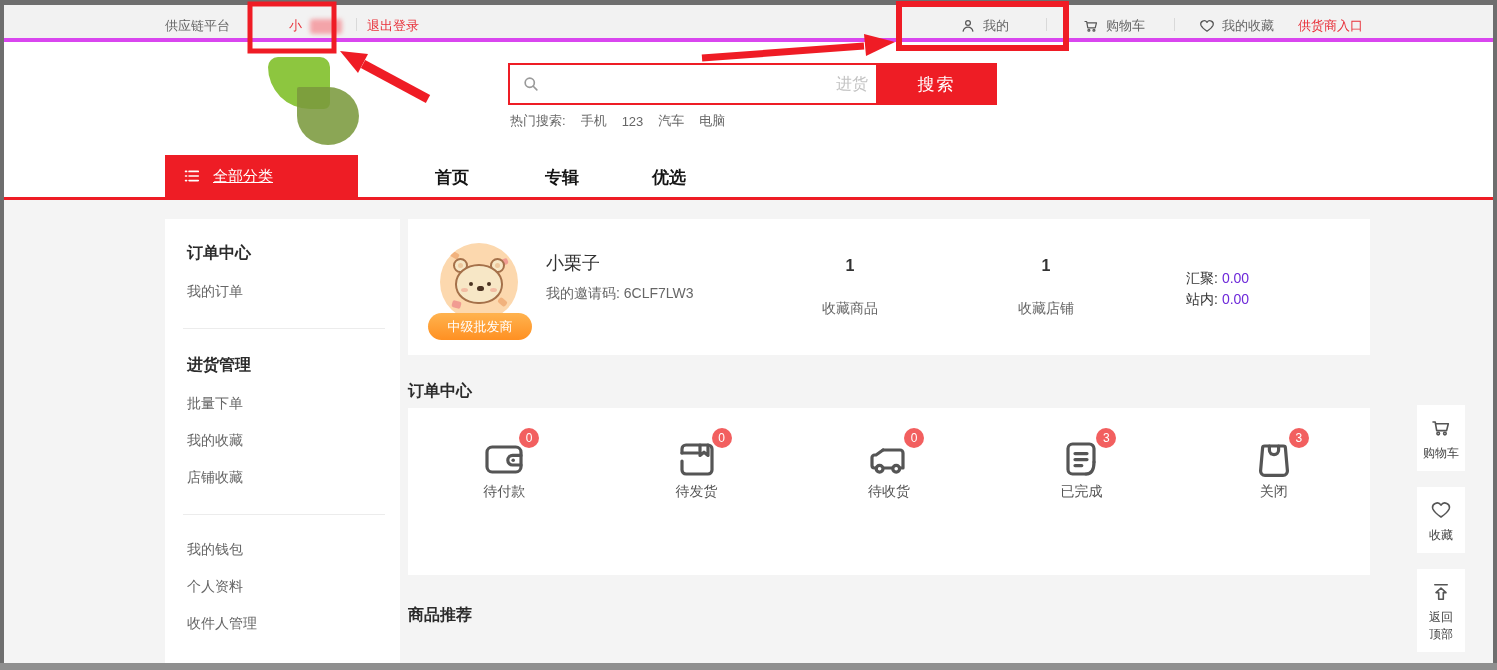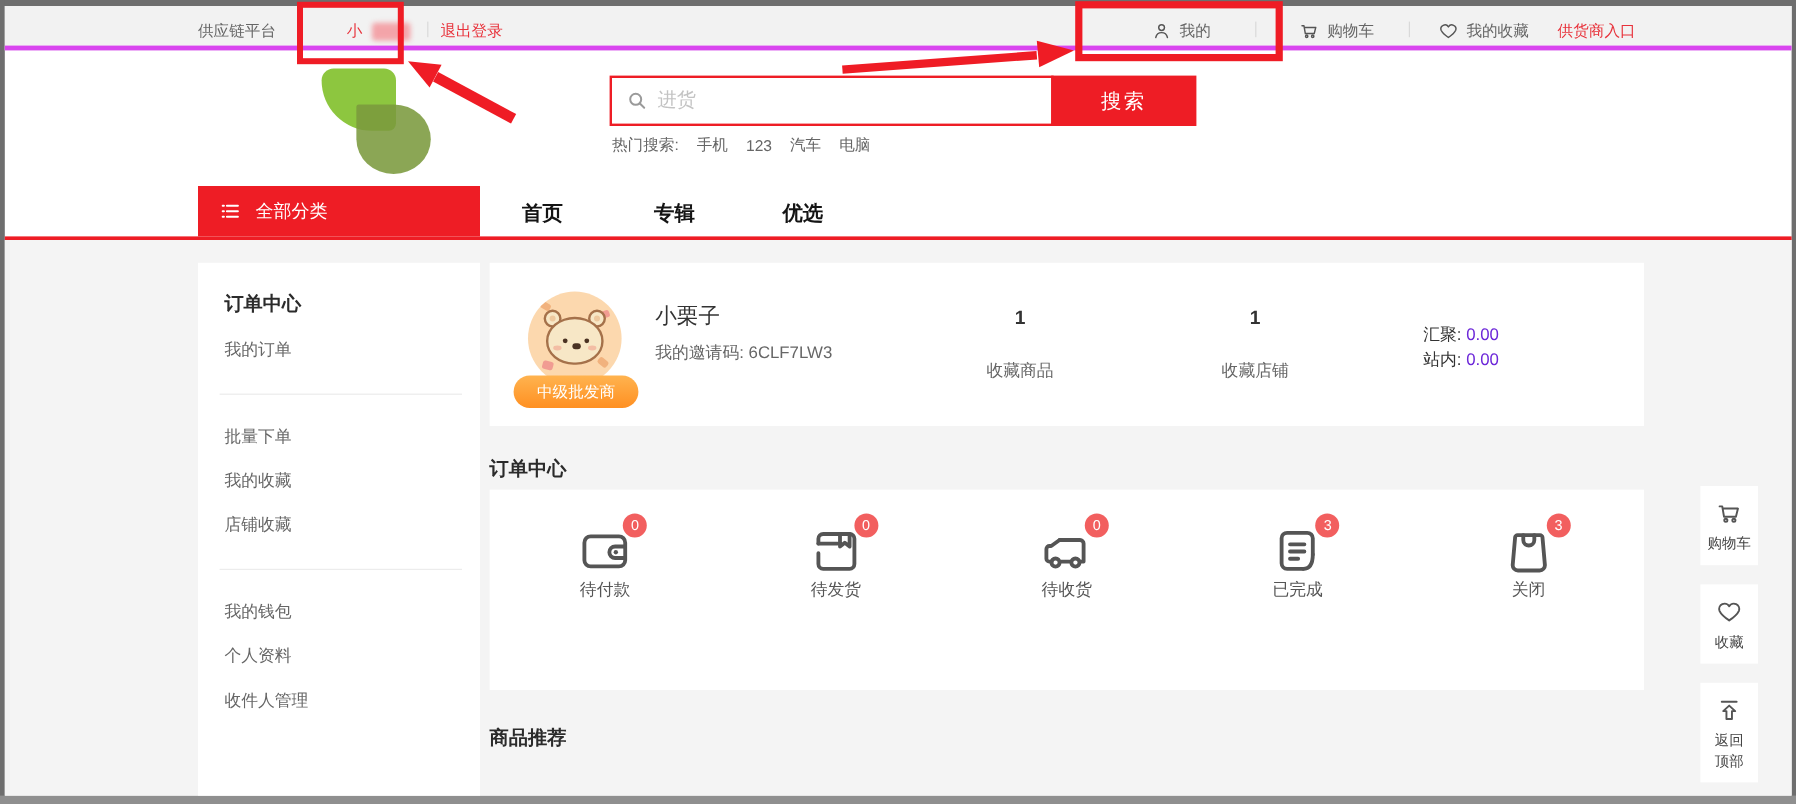--- a/index.html
+++ b/index.html
@@ -19,28 +19,28 @@
   .tb-item{position:absolute;top:12px;font-size:13px;color:#666;display:inline-flex;align-items:center;gap:6px;white-space:nowrap;cursor:pointer;}
   .tb-red{color:#e8313a;}
   .tb-sep{position:absolute;top:13px;width:1px;height:13px;background:#d9d9d9;}
   .name-blur{display:inline-block;width:32px;height:15px;background:#f3a4a9;border-radius:3px;filter:blur(2px);vertical-align:-3px;margin-left:2px;}
   .tb-icon{width:18px;height:18px;display:block;}
   
   .logo{left:265px;top:57px;width:96px;height:90px;cursor:pointer;}
   .logo-a{position:absolute;left:3px;top:0;width:62px;height:52px;background:#8dc63f;border-radius:10px 10px 6px 42px;}
   .logo-b{position:absolute;left:32px;top:30px;width:62px;height:58px;background:rgba(123,154,62,0.88);border-radius:2px 50% 50% 50%;}
   .search-box{left:508px;top:63px;width:370px;height:42px;background:#fff;border:2px solid #ee1d25;box-sizing:border-box;}
-  .search-box input{position:absolute;left:0;top:0;width:100%;height:100%;border:none;outline:none;padding:0 8px 0 38px;box-sizing:border-box;font-size:16px;color:#333;font-family:inherit;background:transparent;}
+  .search-box input{position:absolute;left:0;top:0;width:100%;height:100%;border:none;outline:none;padding:0 8px 0 38px;box-sizing:border-box;font-size:16px;color:#333;font-family:inherit;background:transparent;text-align:right;}
   .search-box input::placeholder{color:#c3c3c3;}
   .search-ico{position:absolute;left:11px;top:9px;width:20px;height:20px;}
   .search-btn{left:876px;top:63px;width:121px;height:42px;background:#ee1d25;color:#fff;font-size:17px;border:none;display:flex;align-items:center;justify-content:center;cursor:pointer;letter-spacing:2px;}
   .hot-row{left:510px;top:112px;font-size:13px;color:#666;display:flex;gap:15px;align-items:center;}
   .hot-kw{cursor:pointer;}
   
-  .all-cat{left:165px;top:155px;width:235px;height:42px;background:#ee1d25;color:#fff;display:flex;align-items:center;gap:11px;padding-left:17px;box-sizing:border-box;font-size:15px;cursor:pointer;}
+  .all-cat{left:165px;top:155px;width:193px;height:42px;background:#ee1d25;color:#fff;display:flex;align-items:center;gap:11px;padding-left:17px;box-sizing:border-box;font-size:15px;cursor:pointer;text-decoration:underline;}
   .nav-link{position:absolute;top:166px;font-size:17px;font-weight:bold;color:#141414;cursor:pointer;}
   .red-line{left:4px;top:197px;width:1489px;height:3px;background:#ee1d25;}
   .main-bg{left:4px;top:200px;width:1489px;height:463px;background:#f4f4f4;}
   
   .sidebar{left:165px;top:219px;width:235px;height:444px;background:#fff;padding-top:24px;box-sizing:border-box;}
   .sb-title{margin:0 0 0 22px;font-size:16px;font-weight:bold;color:#2b2b2b;}
   .sb-link{display:block;margin:19px 0 0 22px;font-size:14px;color:#666;text-decoration:none;cursor:pointer;}
   .sb-div{height:1px;background:#ececec;border:none;margin:27px 15px 26px 18px;}
   
   .card{position:absolute;background:#fff;}
@@ -167,20 +167,21 @@
 </div>
 <span class="nav-link" style="left:435px;">首页</span>
 <span class="nav-link" style="left:545px;">专辑</span>
 <span class="nav-link" style="left:652px;">优选</span>
 <div class="abs red-line"></div>
 
 <aside class="abs sidebar">
   <h3 class="sb-title">订单中心</h3>
   <a class="sb-link">我的订单</a>
   <hr class="sb-div">
+  <h3 class="sb-title">进货管理</h3>
   <a class="sb-link">批量下单</a>
   <a class="sb-link">我的收藏</a>
   <a class="sb-link">店铺收藏</a>
   <hr class="sb-div">
   <a class="sb-link">我的钱包</a>
   <a class="sb-link">个人资料</a>
   <a class="sb-link">收件人管理</a>
 </aside>
 
 <section class="card profile-card">

